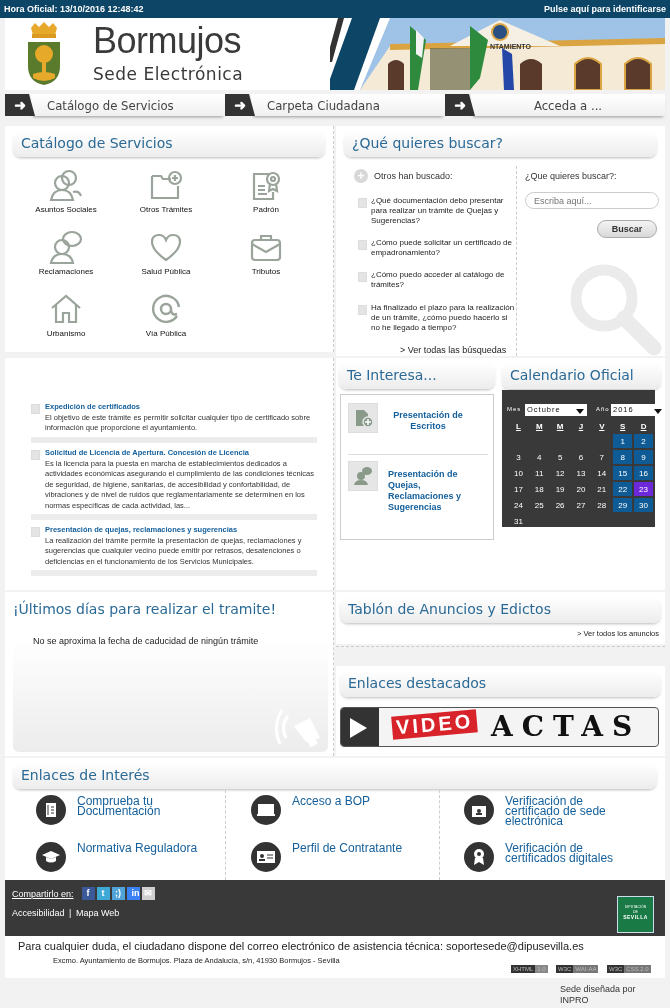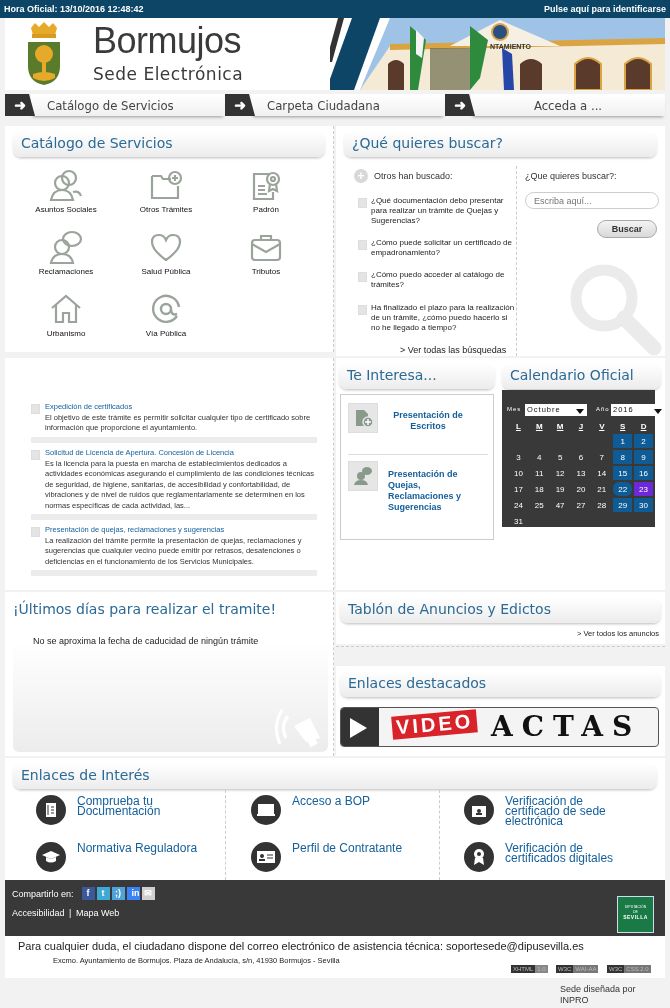--- a/index.html
+++ b/index.html
@@ -18,21 +18,21 @@
 .navbtn.c .lbl{justify-content:center;padding-left:0}
 .panel{position:absolute;background:#fff}
 .ptitle{height:26px;margin:5px 8px 0 8px;border-radius:8px;background:linear-gradient(#fff,#ececec);box-shadow:0 2px 3px -1px #bbb;font-family:"DejaVu Sans",sans-serif;font-size:14px;color:#2b6a96;padding:4px 8px;white-space:nowrap}
 .dash-r{border-right:1px dashed #ccc}
 .svc{position:absolute;width:90px;text-align:center;font-size:8px;color:#111;cursor:pointer}
 .svc svg{display:block;margin:0 auto 3px auto}
 .q-item{position:absolute;left:22px;width:160px;font-size:8px;color:#222;line-height:10px;padding-left:13px;cursor:pointer}
 .q-item:before{content:"";position:absolute;left:0;top:2px;width:7px;height:8px;background:#e4e4e4;border:1px solid #ddd}
 .tr-item{position:absolute;left:26px;width:286px;font-size:7.5px;line-height:10.5px;color:#333;border-bottom:6px solid #ececec;padding-bottom:3px;padding-left:14px}
 .tr-item:before{content:"";position:absolute;left:0;top:2px;width:7px;height:8px;background:#e4e4e4;border:1px solid #ddd}
-.tr-item .t{color:#15609c;font-weight:normal;cursor:pointer}
+.tr-item .t{color:#15609c;font-weight:bold;cursor:pointer}
 .cal{position:absolute;left:502px;top:390px;width:153px;height:137px;background:#393939;color:#fff}
 .cal table{border-collapse:separate;border-spacing:2px;position:absolute;left:5px;top:28px}
 .cal td{width:19px;height:14px;text-align:center;font-size:8px;color:#fff}
 .cal th{width:19px;height:12px;font-size:8px;text-decoration:underline;color:#fff}
 .cal td.we{background:#0f5b95}
 .cal td.day{cursor:pointer}
 .sel{position:absolute;background:#fff;color:#111;font-size:7.5px;height:12px;padding-left:2px;line-height:12px;letter-spacing:1px}
 .sel:after{content:"";position:absolute;right:3px;top:5px;border-left:4px solid transparent;border-right:4px solid transparent;border-top:5px solid #111}
 .link{color:#15609c;font-weight:bold;cursor:pointer}
 .ei{position:absolute;display:flex;align-items:flex-start;width:200px}
@@ -279,27 +279,27 @@
           <td class="day">14</td>
           <td class="day we" style="background: rgb(15, 91, 149);">15</td>
           <td class="day we" style="background: rgb(15, 91, 149);">16</td>
         </tr>
         <tr>
           <td class="day">17</td>
           <td class="day">18</td>
           <td class="day">19</td>
           <td class="day">20</td>
           <td class="day">21</td>
-          <td class="day we" style="background: rgb(15, 91, 149); border-radius: 6px;">22</td>
+          <td class="day we" style="background: rgb(15, 91, 149);">22</td>
           <td class="day we" style="background: #6d28d9;">23</td>
         </tr>
         <tr>
           <td class="day">24</td>
           <td class="day">25</td>
-          <td class="day">47</td>
+          <td class="day">26</td>
           <td class="day">27</td>
           <td class="day">28</td>
           <td class="day we" style="background: rgb(15, 91, 149);">29</td>
           <td class="day we" style="background: rgb(15, 91, 149);">30</td>
         </tr>
         <tr>
           <td class="day">31</td>
           <td></td>
           <td></td>
           <td></td>
@@ -401,21 +401,21 @@
           <circle cx="7" cy="6" r="5" fill="#fff"></circle>
           <circle cx="7" cy="6" r="2" fill="#333"></circle>
           <path d="M3 10 L2 17 L7 14 L12 17 L11 10" fill="#fff"></path>
         </svg>
       </div>
     <span class="tx">Verificación de certificados digitales</span>
   </div>
 </div>
 
 <div class="footer">
-  <div style="position:absolute;left:7px;top:7px;display:flex;align-items:center;font-size:9px;">
+  <div style="position:absolute;left:7px;top:7px;display:flex;align-items:center;font-size:9px;text-decoration:underline;">
     <span style="margin-right:8px;">Compartirlo en:</span>
     <span id="social-row"><span class="soc" style="background: rgb(59, 89, 152);">f</span><span class="soc" style="background: rgb(63, 169, 214);">t</span><span class="soc" style="background: rgb(79, 163, 216);">;)</span><span class="soc" style="background: #3b82f6; text-align: right;">in</span><span class="soc" style="background: rgb(207, 207, 207);">✉</span></span>
   </div>
   <div style="position:absolute;left:7px;top:28px;font-size:9px;">
     <span style="cursor:pointer;">Accesibilidad</span>
     <span style="margin:0 2px;">|</span>
     <span style="cursor:pointer;">Mapa Web</span>
   </div>
   <div style="position:absolute;left:612px;top:16px;width:37px;height:37px;background:#1a7a45;border:1px solid #cde;color:#fff;text-align:center;font-size:3.5px;line-height:5px;padding-top:8px;cursor:pointer;">
     <div>DIPUTACIÓN</div>

